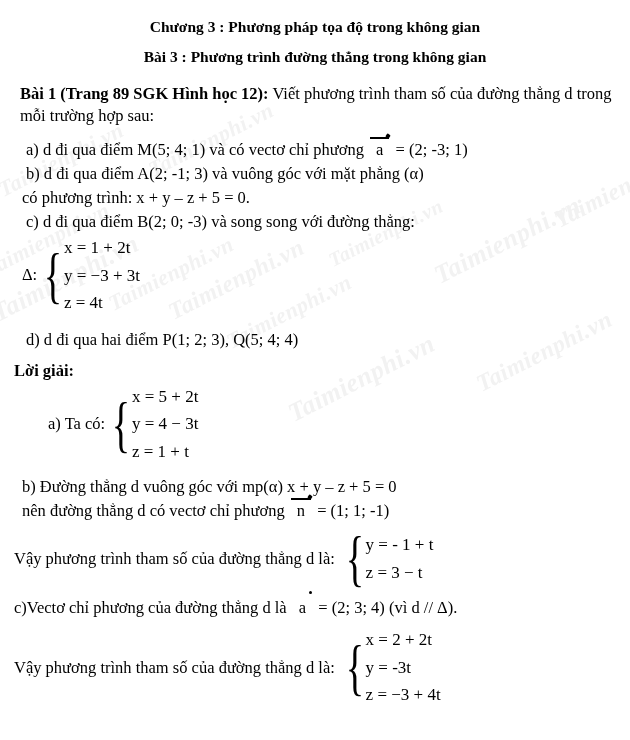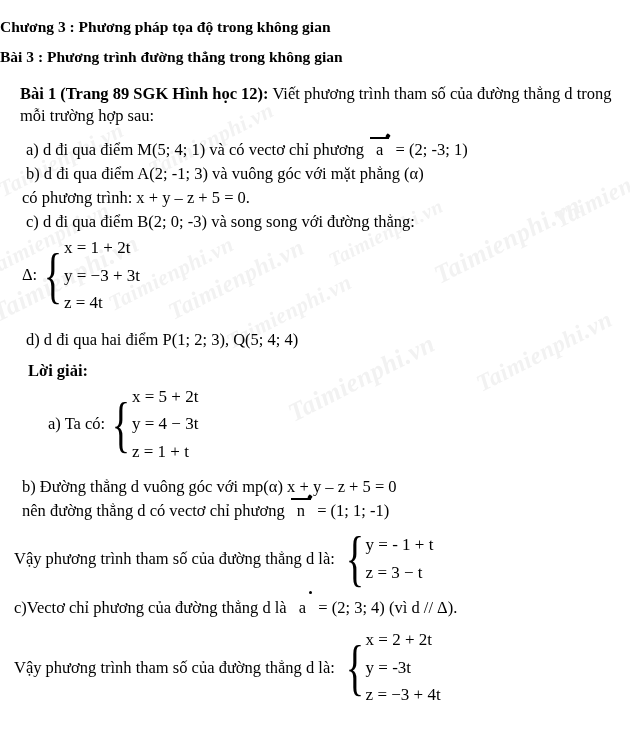--- a/index.html
+++ b/index.html
@@ -36,20 +36,21 @@
   }
 
   
   .page {
     position: relative;
     z-index: 1;
     padding: 0;
   }
 
   .title {
+    text-align: center;
     font-weight: bold;
     font-size: 15.5px;
     line-height: 1.15;
   }
   .title-1 { margin-top: 18px; }
   .title-2 { margin-top: 12px; }
 
   .para {
     font-size: 16.5px;
     line-height: 1.35;
@@ -65,21 +66,21 @@
   .item {
     margin-top: 13px;
     padding-left: 26px;
     font-size: 16.5px;
   }
   .item.tight { margin-top: 4px; }
   .item.nohang { padding-left: 22px; }
 
   .heading-sol {
     margin-top: 11px;
-    padding-left: 28px;
+    padding-left: 14px;
     font-size: 16.5px;
     font-weight: bold;
   }
 
   
   .vec {
     position: relative;
     display: inline-block;
     padding: 0 6px;
     margin: 0 2px;

